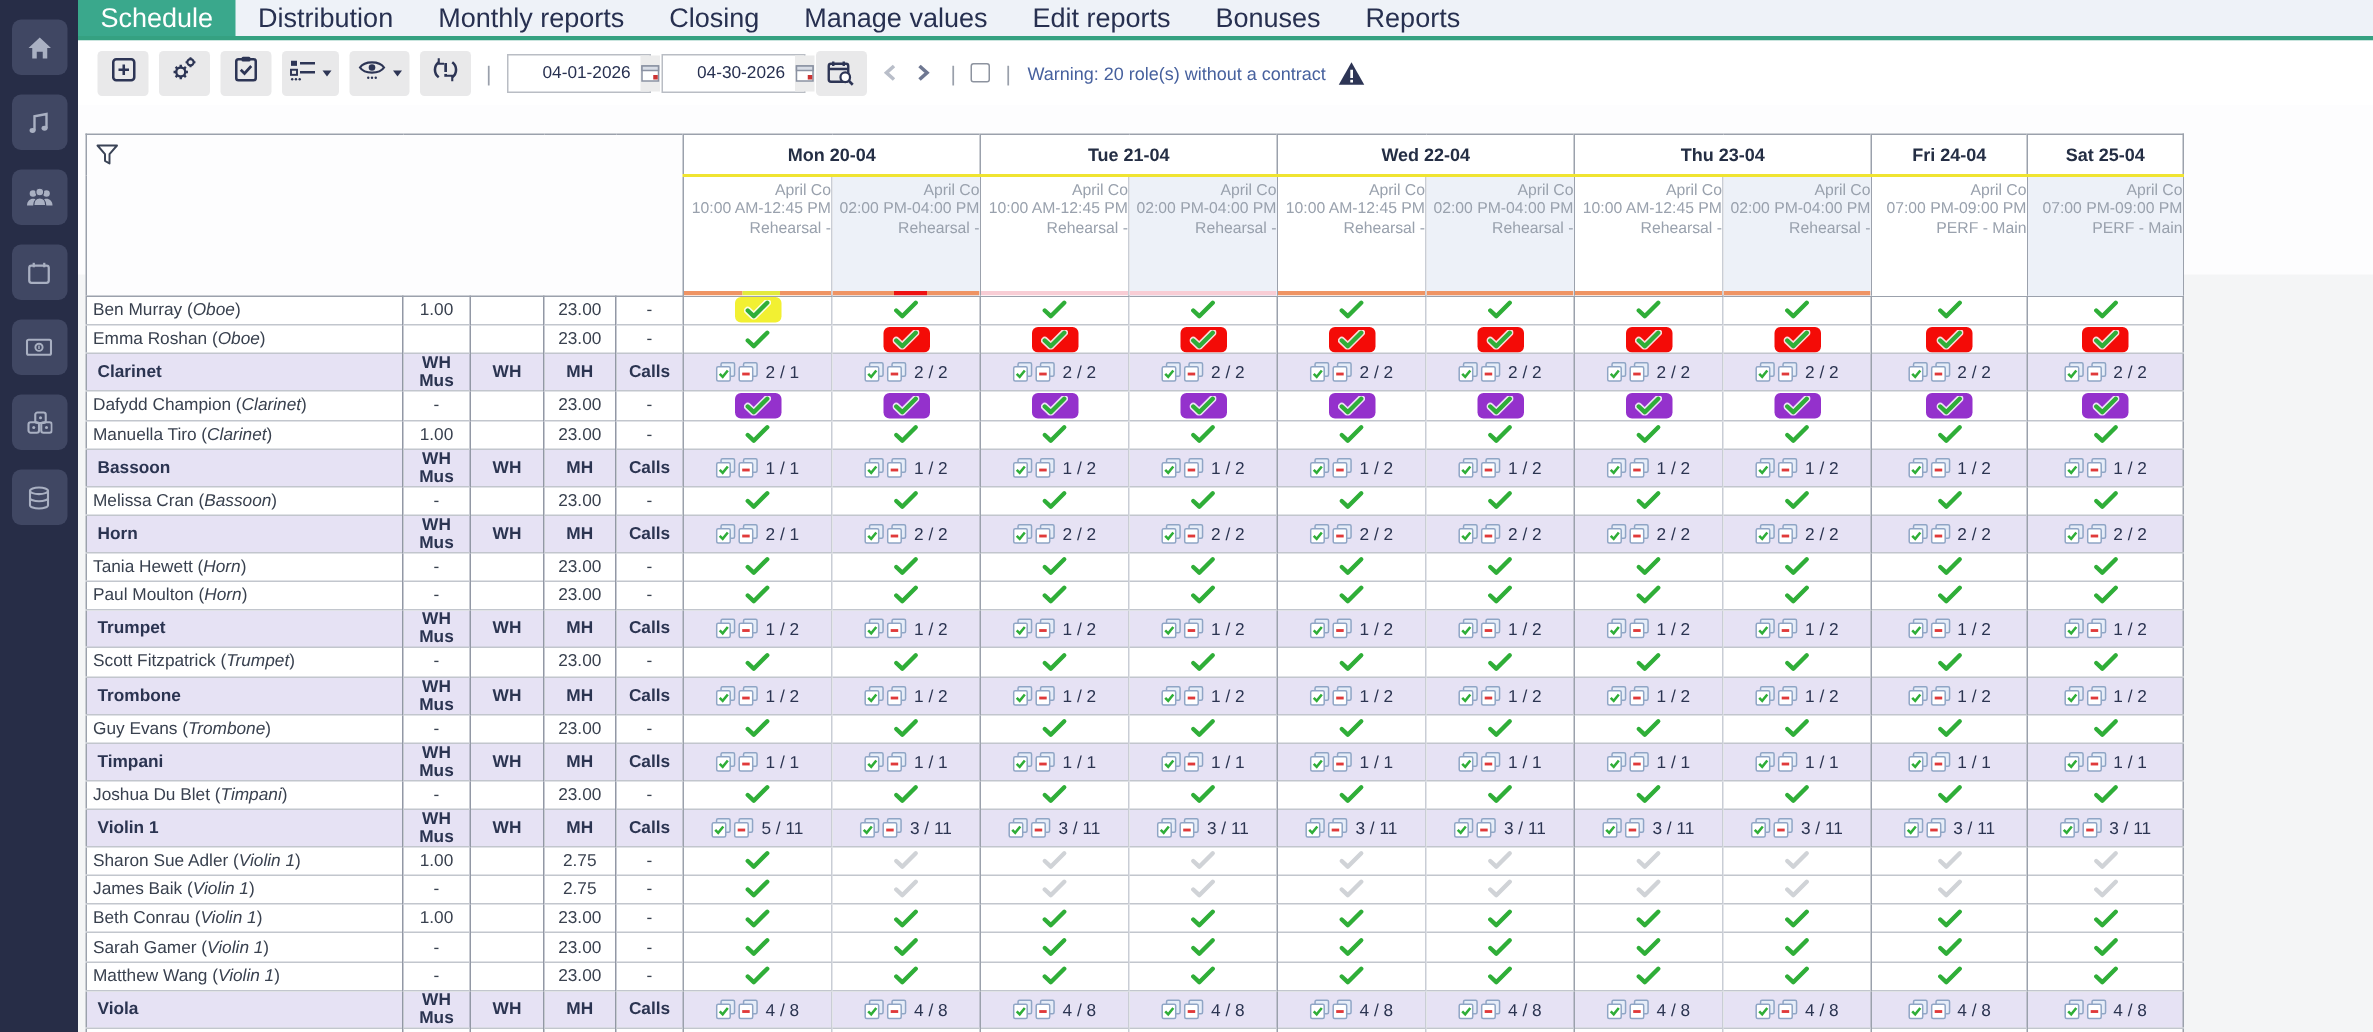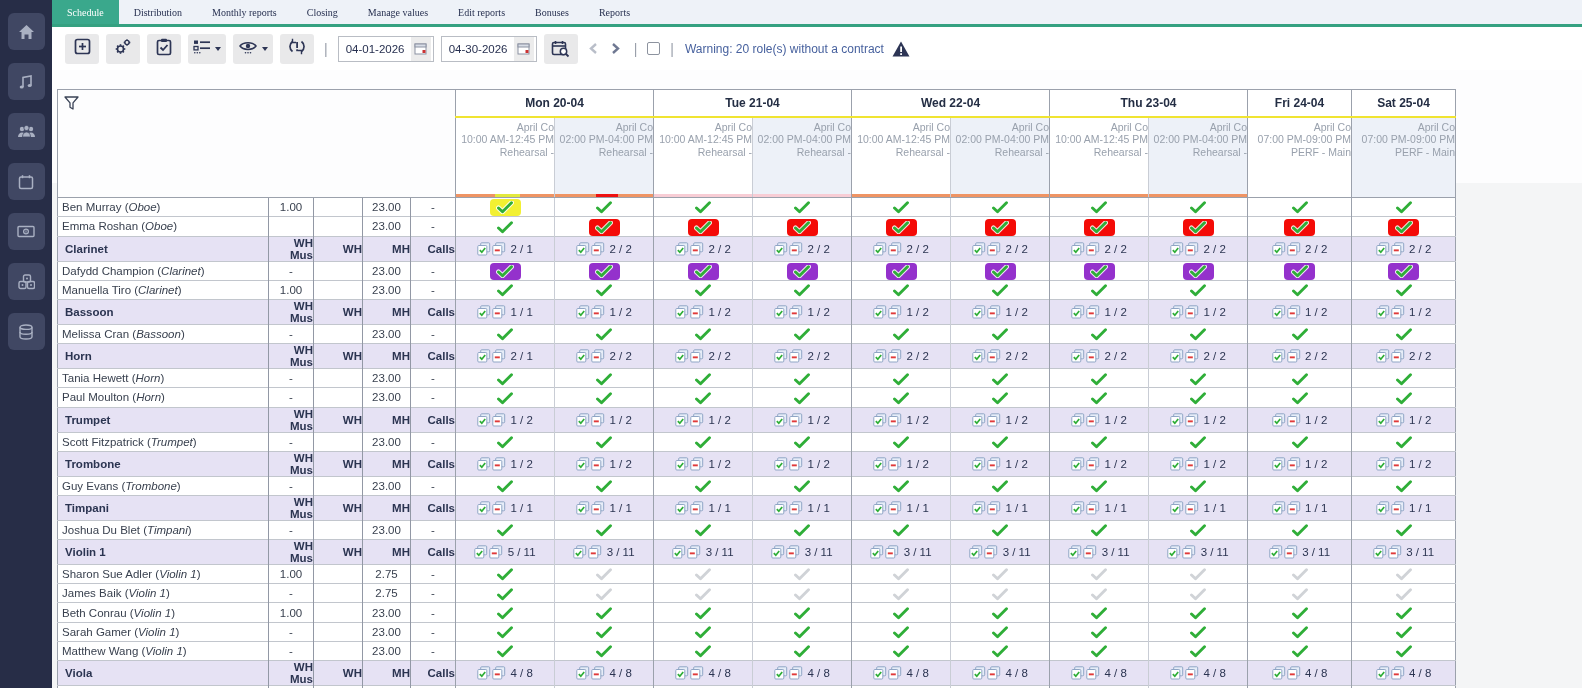--- a/index.html
+++ b/index.html
@@ -11,31 +11,31 @@
   .sidebar { position:absolute; left:0; top:0; bottom:0; width:52px; background:#272d47;
              display:flex; flex-direction:column; align-items:center; padding-top:13px; gap:13px; z-index:5; }
   .sb-btn { width:37px; height:37px; border-radius:6px; background:#404763; display:flex;
             align-items:center; justify-content:center; cursor:pointer; }
   .sb-btn svg { display:block; }
 
   
   .main { position:absolute; left:52px; top:0; right:0; bottom:0; }
 
   .tabbar { height:27px; background:#eef2f8; border-bottom:3px solid #35a181; display:flex; align-items:stretch; }
-  .tab { display:flex; align-items:center; padding:0 15px; font-size:10px; color:#273050; cursor:pointer;font-family:Liberation Serif, serif; }
+  .tab { display:flex; align-items:center; padding:0 15px; font-size:18px; color:#273050; cursor:pointer; }
   .tab.active { background:#3aa88c; color:#ffffff; }
 
   .toolbar { height:43px; background:#ffffff; display:flex; align-items:center; gap:7px; padding-left:13px; }
   .tb-btn { min-width:34px; height:30px; background:#e9e9ea; border-radius:3px; display:flex;
             align-items:center; justify-content:center; gap:4px; padding:0 5px; cursor:pointer; }
   .caret { width:0; height:0; border-left:3.5px solid transparent; border-right:3.5px solid transparent; border-top:4.5px solid #2d3555; }
   .tb-sep { color:#9aa0ab; font-size:14px; padding:0 3px; }
   .datefield { display:flex; align-items:center; width:96px; height:26px; background:#fff; border:1px solid #b9bdc4; }
   .datefield input { border:0; outline:none; width:72px; font-size:11.5px; color:#273050; padding:0 0 0 7px;
-                     font-family:"Liberation Sans",sans-serif; background:transparent; }
+                     font-family:"Liberation Sans",sans-serif; background:transparent;margin-left:16px; }
   .datefield .cal { width:20px; height:24px; background:#ececec; display:flex; align-items:center; justify-content:center; cursor:pointer; }
   .navarrow { display:flex; align-items:center; justify-content:center; width:16px; height:26px; cursor:pointer; }
   .select { display:flex; align-items:center; width:176px; height:27px; background:#fff; border:1px solid #b9bdc4; cursor:pointer; }
   .select .sel-label { flex:1; font-size:12px; color:#273050; padding-left:8px; white-space:nowrap; overflow:hidden; }
   .select .sel-chev { width:21px; height:25px; background:#ececec; border-left:1px solid #c9cdd3; display:flex; align-items:center; justify-content:center; }
   .checkbox { width:13px; height:13px; background:#fff; border:1px solid #8d939f; border-radius:2px; cursor:pointer; }
   .warn-wrap { display:flex; align-items:center; gap:8px; }
   .warn-text { font-size:12px; color:#47619e; }
 
   
@@ -64,21 +64,21 @@
   tr.prow td, tr.grow td { border-top:1px solid #c2c6cd; }
 
   td.name { font-size:11.5px; color:#39414f; padding-left:4px; background:#fff; white-space:nowrap; cursor:pointer; }
   td.name i { font-style:italic; }
   td.val { font-size:11.5px; color:#39414f; text-align:center; background:#fff; border-left:1px solid #9298a5; }
   td.cell { text-align:center; vertical-align:middle; background:#fff; cursor:pointer; }
   td.cell svg { vertical-align:middle; }
 
   tr.grow td { background:#e6e2f4; }
   td.gname { font-size:11.5px; font-weight:bold; color:#2b3451; padding-left:7px; white-space:nowrap; }
-  td.ghdr { font-size:11.5px; font-weight:bold; color:#2b3451; text-align:right; border-left:1px solid #9298a5; }
+  td.ghdr { font-size:11.5px; font-weight:bold; color:#2b3451; text-align:center; border-left:1px solid #9298a5; }
   td.gcount { font-size:11.5px; color:#2b3451; text-align:center; white-space:nowrap; cursor:pointer; }
   td.gcount svg { vertical-align:-3px; margin-right:1px; }
 
   .badge { display:inline-flex; align-items:center; justify-content:center; width:31px; height:17px; border-radius:4px; vertical-align:middle; }
 </style>
 </head>
 <body>
 
 <div class="stage">
   <div class="sidebar" id="sidebar">

